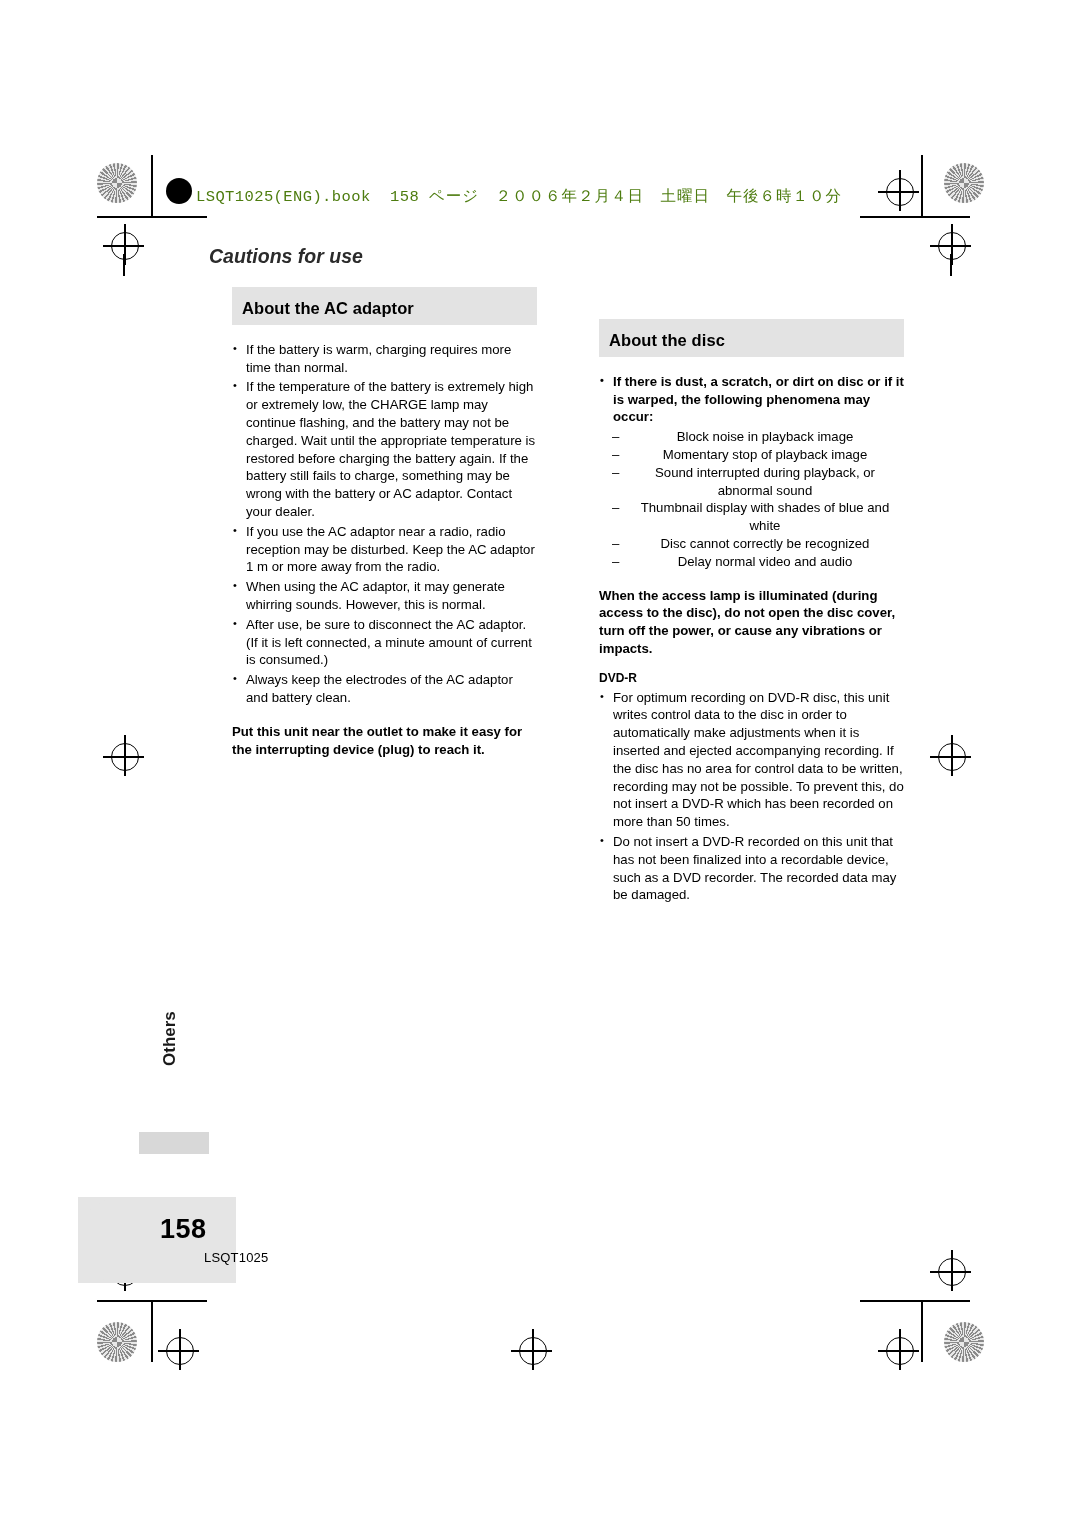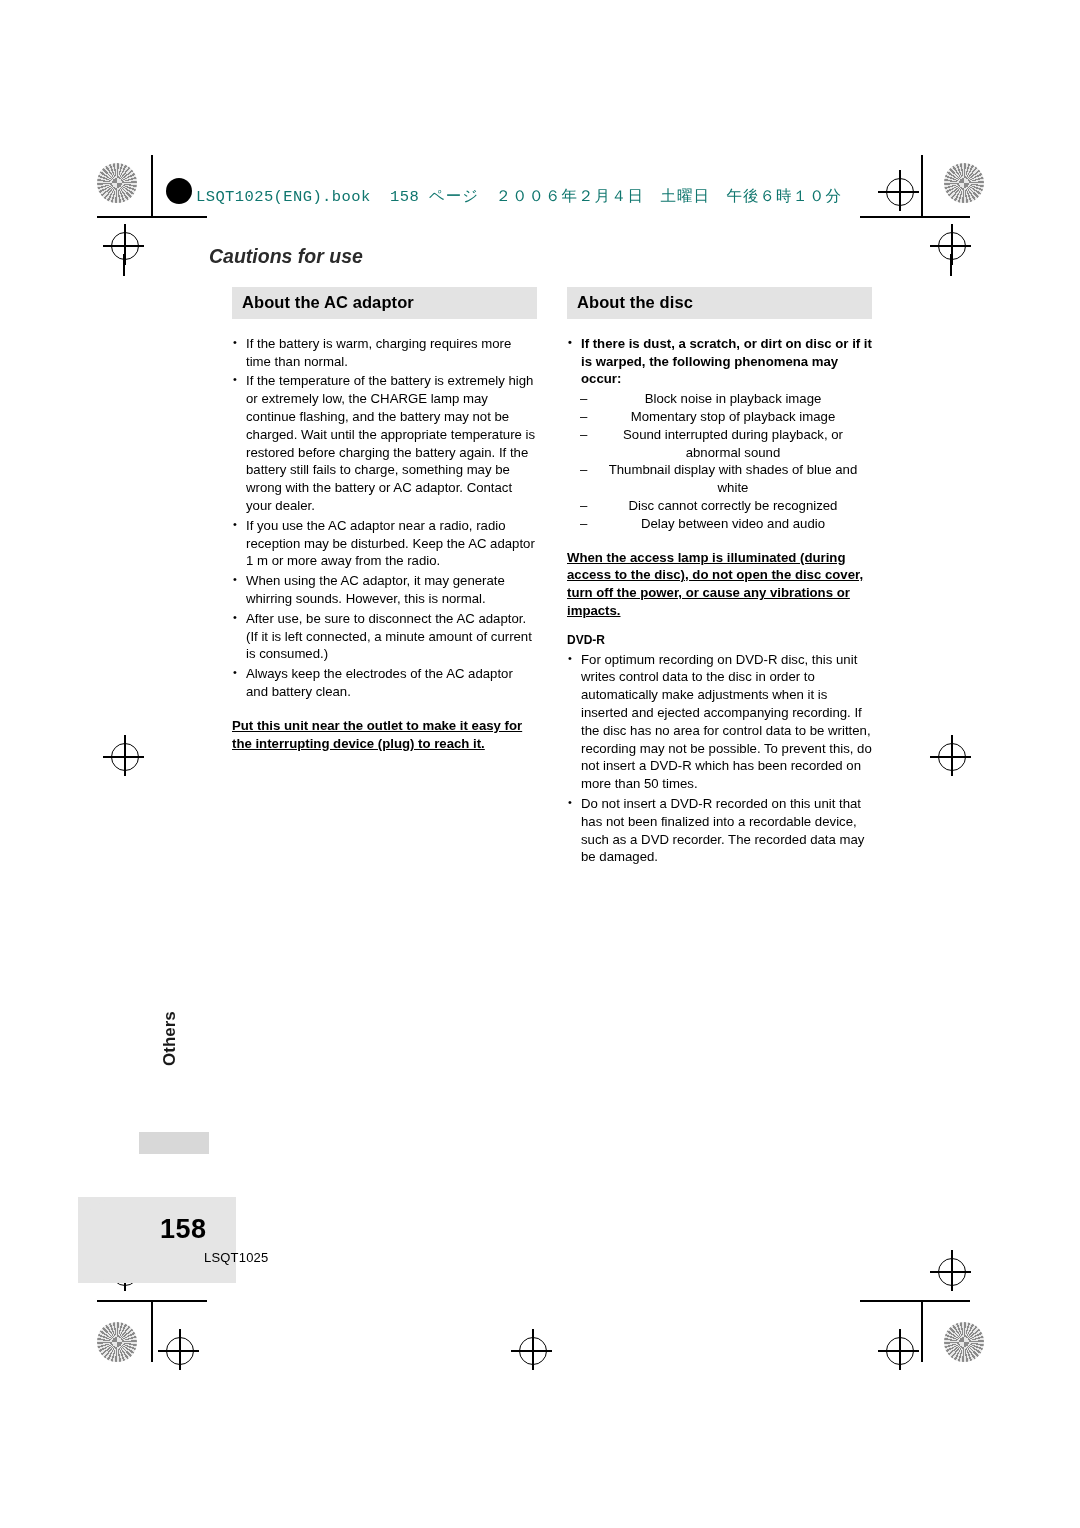--- a/index.html
+++ b/index.html
@@ -71,21 +71,21 @@
 
   
   .file-header {
     position: absolute;
     left: 196px;
     top: 186px;
     font-family: "Liberation Mono", monospace;
     font-size: 15.5px;
     letter-spacing: 0.4px;
     white-space: nowrap;
-    color: #0f766e;
+    color: #4d7c0f;
   }
   .file-header .jp {
     font-family: "DejaVu Sans", sans-serif;
     letter-spacing: 1px;
   }
 
   
   .running-head {
     position: absolute;
     left: 209px;
@@ -98,27 +98,27 @@
 
   
   .col {
     position: absolute;
     width: 305px;
     top: 287px;
     font-size: 13.2px;
     line-height: 17.8px;
   }
   .col-left  { left: 232px; }
-  .col-right { left: 567px; }
+  .col-right { left: 599px; margin-top: 32px; }
 
   .sect-title {
     background: #e3e3e3;
     font-weight: bold;
     font-size: 16.5px;
-    padding: 7px 0 7px 10px;
+    padding: 13px 0 7px 10px;
     margin-bottom: 16px;
     letter-spacing: 0.1px;
   }
 
   ul.bullets {
     list-style: none;
     margin: 0;
     padding: 0;
   }
   ul.bullets > li {
@@ -149,21 +149,20 @@
   }
   ul.dashes > li::before {
     content: "\2013";
     position: absolute;
     left: 0;
     top: 0;
   }
   p.note {
     font-weight: bold;
     margin: 16px 0 0 0;
-    text-decoration: underline;
   }
   p.subhead {
     font-weight: bold;
     margin: 12px 0 1px 0;
     font-size: 12px;
   }
 
   
   .side-tab {
     position: absolute;
@@ -282,21 +281,21 @@
   <div class="sect-title">About the disc</div>
   <ul class="bullets">
     <li class="bold">If there is dust, a scratch, or dirt on disc or if it is warped, the following phenomena may occur:</li>
   </ul>
   <ul class="dashes">
     <li>Block noise in playback image</li>
     <li>Momentary stop of playback image</li>
     <li>Sound interrupted during playback, or abnormal sound</li>
     <li>Thumbnail display with shades of blue and white</li>
     <li>Disc cannot correctly be recognized</li>
-    <li>Delay between video and audio</li>
+    <li>Delay normal video and audio</li>
   </ul>
   <p class="note">When the access lamp is illuminated (during access to the disc), do not open the disc cover, turn off the power, or cause any vibrations or impacts.</p>
   <p class="subhead">DVD-R</p>
   <ul class="bullets">
     <li>For optimum recording on DVD-R disc, this unit writes control data to the disc in order to automatically make adjustments when it is inserted and ejected accompanying recording. If the disc has no area for control data to be written, recording may not be possible. To prevent this, do not insert a DVD-R which has been recorded on more than 50 times.</li>
     <li>Do not insert a DVD-R recorded on this unit that has not been finalized into a recordable device, such as a DVD recorder. The recorded data may be damaged.</li>
   </ul>
 </div>
 
 <div class="side-tab">Others</div>

